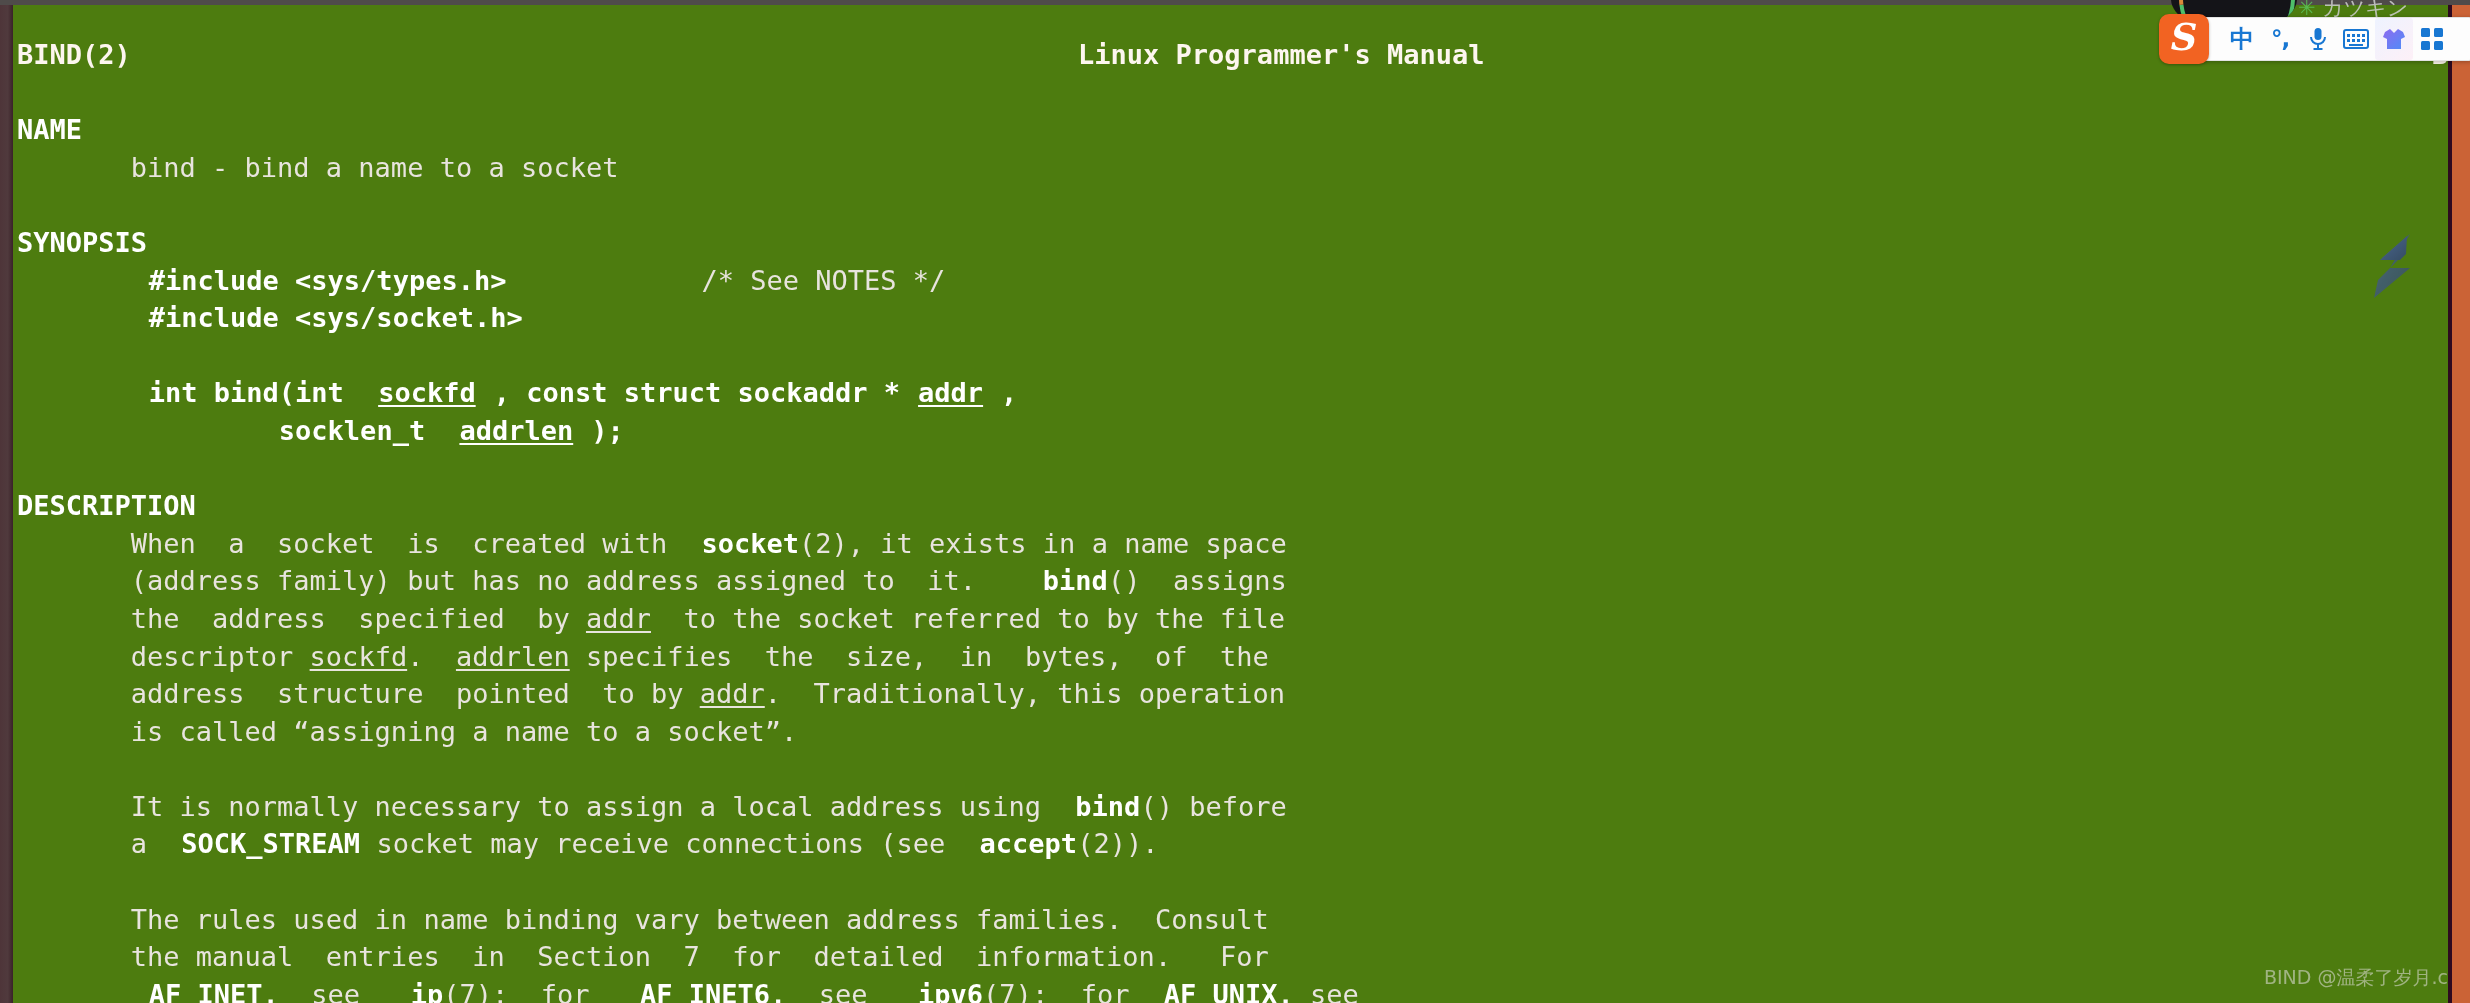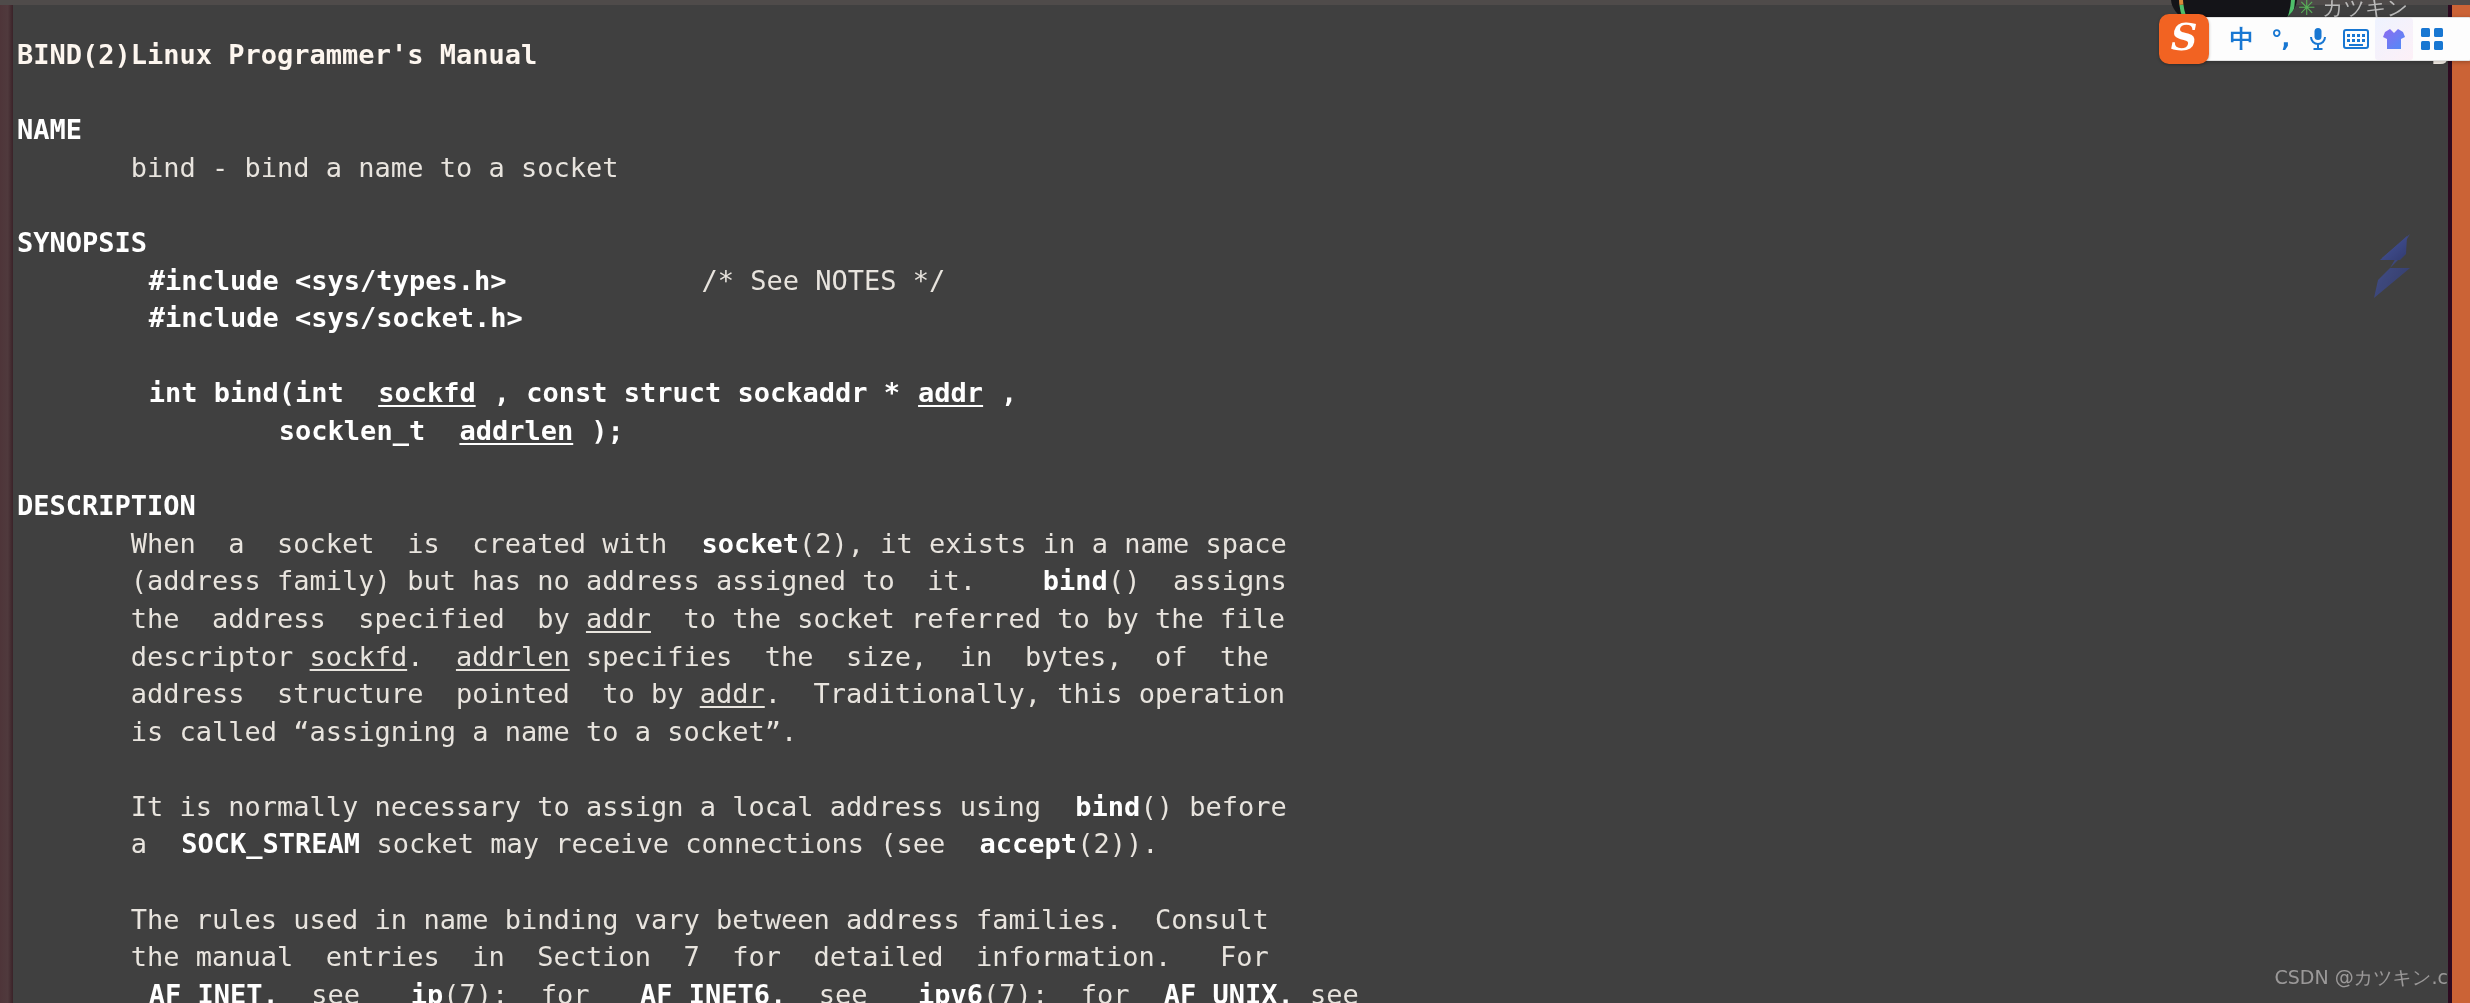--- a/index.html
+++ b/index.html
@@ -12,21 +12,21 @@
     height: 1003px;
     overflow: hidden;
     position: relative;
     font-family: "DejaVu Sans Mono", "Liberation Mono", monospace;
   }
 
   
   #terminal {
     position: absolute;
     inset: 0;
-    background: #404040;
+    background: #4d7c0f;
     overflow: hidden;
   }
 
   
   .edge-left {
     position: absolute;
     left: 0; top: 0;
     width: 13px; height: 100%;
     background: linear-gradient(90deg,#4e3539 0%, #503a3d 60%, #3a2228 100%);
     z-index: 6;
@@ -77,21 +77,21 @@
 
   
   .hrow {
     display: flex;
     width: 100%;
     height: 37.6px;
     font-weight: bold;
     color: #fdf6ef;
   }
   .hrow .h-l { flex: 0 0 auto; }
-  .hrow .h-c { flex: 1 1 auto; }
+  .hrow .h-c { flex: 1 1 auto; text-align: center; }
   .hrow .h-r { flex: 0 0 auto; }
 
   
   .s-watermark {
     position: absolute;
     right: 36px;
     top: 228px;
     width: 74px;
     height: 76px;
     z-index: 4;
@@ -232,21 +232,21 @@
       <path d="M47 8 L20 32 L40 32 L46 26 Z" fill="url(#sg)"></path>
     </svg>
   </div>
 
   <pre id="manpage"><div class="hrow"><span class="h-l">BIND(2)</span><span class="h-c">Linux Programmer's Manual</span><span class="h-r">B</span></div><div class="line"> </div><div class="line"><span class="hdr">NAME</span></div><div class="line">       bind - bind a name to a socket</div><div class="line"> </div><div class="line"><span class="hdr">SYNOPSIS</span></div><div class="line">       <span class="b">#include &lt;sys/types.h&gt;</span>            /* See NOTES */</div><div class="line">       <span class="b">#include &lt;sys/socket.h&gt;</span></div><div class="line"> </div><div class="line">       <span class="b">int bind(int </span><span class="b u">sockfd</span><span class="b">, const struct sockaddr *</span><span class="b u">addr</span><span class="b">,</span></div><div class="line">               <span class="b">socklen_t </span><span class="b u">addrlen</span><span class="b">);</span></div><div class="line"> </div><div class="line"><span class="hdr">DESCRIPTION</span></div><div class="line">       When  a  socket  is  created with <span class="b">socket</span>(2), it exists in a name space</div><div class="line">       (address family) but has no address assigned to  it.   <span class="b">bind</span>()  assigns</div><div class="line">       the  address  specified  by <span class="u">addr</span>  to the socket referred to by the file</div><div class="line">       descriptor <span class="u">sockfd</span>.  <span class="u">addrlen</span> specifies  the  size,  in  bytes,  of  the</div><div class="line">       address  structure  pointed  to by <span class="u">addr</span>.  Traditionally, this operation</div><div class="line">       is called “assigning a name to a socket”.</div><div class="line"> </div><div class="line">       It is normally necessary to assign a local address using <span class="b">bind</span>() before</div><div class="line">       a <span class="b">SOCK_STREAM</span> socket may receive connections (see <span class="b">accept</span>(2)).</div><div class="line"> </div><div class="line">       The rules used in name binding vary between address families.  Consult</div><div class="line">       the manual  entries  in  Section  7  for  detailed  information.   For</div><div class="line">       <span class="b">AF_INET,</span>  see  <span class="b">ip</span>(7);  for  <span class="b">AF_INET6,</span>  see  <span class="b">ipv6</span>(7);  for <span class="b">AF_UNIX,</span> see</div></pre>
 
   <div class="scrollbar">
     <div class="thumb"></div>
   </div>
 
-  <div class="csdn-watermark">CSDN @カツキン.c</div>
+  <div class="csdn-watermark">BIND @温柔了岁月.c</div>
 </div>
 
 <div class="battery-widget">
   <div class="ring"></div>
 
 </div>
 
 <div class="jp-ghost"><span class="leaf">✳</span> <span>カツキン</span></div>
 
 <div id="ime-bar">

